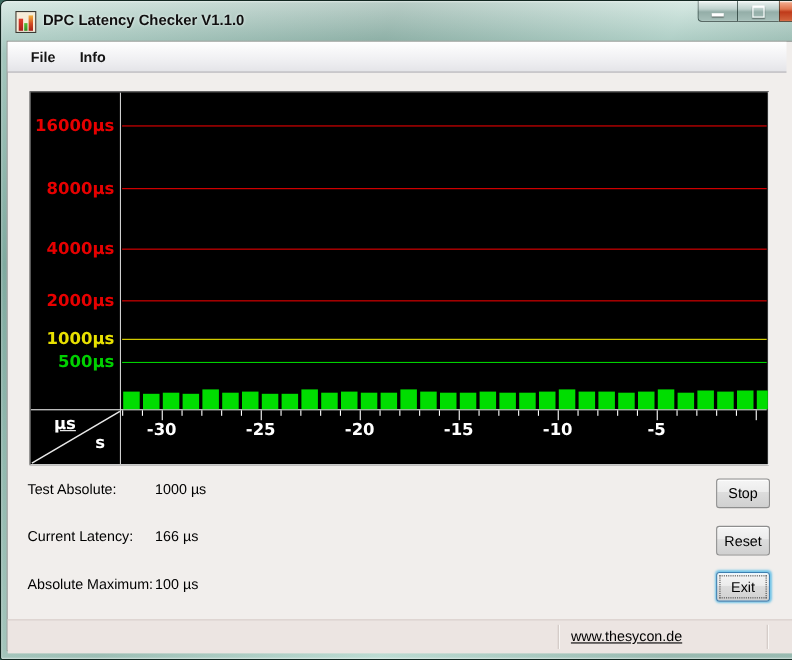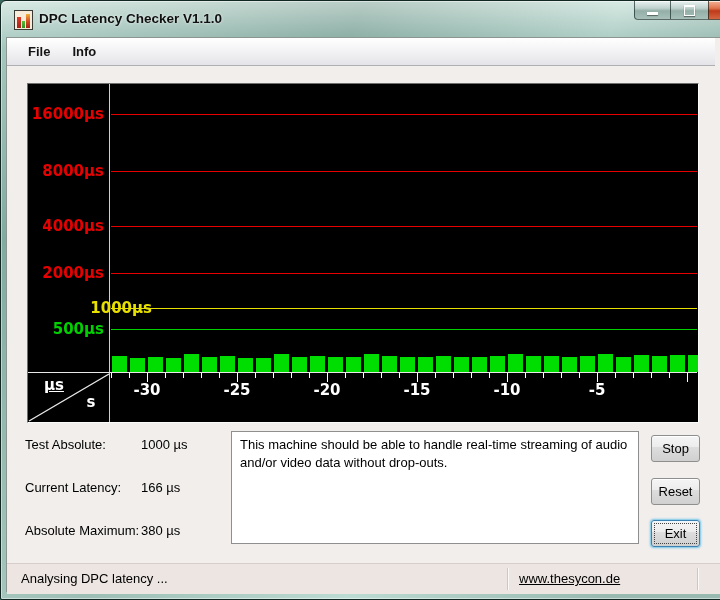--- a/index.html
+++ b/index.html
@@ -45,21 +45,21 @@
   .chart-plot{position:absolute;inset:0;overflow:hidden;font-family:"DejaVu Sans",sans-serif;}
   .v-divider{position:absolute;left:81px;top:0;height:338px;width:1px;background:#cfcfcf;}
   .baseline{position:absolute;left:0;right:1px;top:288px;height:1px;background:#e8e8e8;}
   .gridline{position:absolute;left:83px;right:1px;height:1px;}
   .ylabel{position:absolute;left:0;width:76px;text-align:right;font-size:15px;font-weight:bold;line-height:20px;}
   .bar{position:absolute;width:15px;}
   .tick{position:absolute;top:289px;width:1px;background:#ffffff;}
   .xlabel{position:absolute;top:297px;width:60px;text-align:center;color:#ffffff;font-size:15px;font-weight:bold;}
   .corner-svg{position:absolute;left:0;top:289px;}
   .unit{position:absolute;color:#ffffff;font-size:15px;font-weight:bold;}
-  .unit-us{left:16px;top:292px;width:30px;text-decoration:underline;}
+  .unit-us{left:16px;top:292px;width:30px;text-align:center;text-decoration:underline;}
   .unit-s{left:54px;top:309px;width:18px;text-align:center;}
   
   .stat-label{position:absolute;left:24px;font-size:13px;color:#000;}
   .stat-value{position:absolute;left:140px;font-size:13px;color:#000;}
   .message-box{position:absolute;left:230px;top:430px;width:408px;height:113px;background:#ffffff;
     border:1px solid #8f8f8f;box-sizing:border-box;padding:4px 8px;font-size:13px;line-height:1.35;color:#000;}
   .push-btn{position:absolute;left:650px;width:49px;height:27px;box-sizing:border-box;
     border:1px solid #8e8e8e;border-radius:3px;font-family:"Liberation Sans",sans-serif;
     font-size:13px;color:#000;cursor:default;
     background:linear-gradient(180deg,#f5f5f5,#ececec 45%,#dddddd 46%,#d0d0d0);
@@ -122,21 +122,21 @@
         <div class="unit unit-s">s</div>
       <div class="gridline" style="top: 30px; background: rgb(230, 0, 0);"></div>
           <div class="ylabel" style="top: 20px; color: rgb(230, 0, 0);">16000µs</div>
           <div class="gridline" style="top: 87px; background: rgb(230, 0, 0);"></div>
           <div class="ylabel" style="top: 77px; color: rgb(230, 0, 0);">8000µs</div>
           <div class="gridline" style="top: 142px; background: rgb(230, 0, 0);"></div>
           <div class="ylabel" style="top: 132px; color: rgb(230, 0, 0);">4000µs</div>
           <div class="gridline" style="top: 189px; background: rgb(230, 0, 0);"></div>
           <div class="ylabel" style="top: 179px; color: rgb(230, 0, 0);">2000µs</div>
           <div class="gridline" style="top: 224px; background: rgb(232, 224, 0);"></div>
-          <div class="ylabel" style="top: 214px; color: rgb(232, 224, 0); margin-left: 48px;">1000µs</div>
+          <div class="ylabel" style="top: 214px; color: rgb(232, 224, 0);">1000µs</div>
           <div class="gridline" style="top: 245px; background: rgb(0, 208, 0);"></div>
           <div class="ylabel" style="top: 235px; color: rgb(0, 208, 0);">500µs</div>
           <div class="bar" style="left: 84px; top: 272px; height: 16px; background: rgb(0, 221, 0);"></div>
           <div class="bar" style="left: 102px; top: 274px; height: 14px; background: rgb(0, 221, 0);"></div>
           <div class="bar" style="left: 120px; top: 273px; height: 15px; background: rgb(0, 221, 0);"></div>
           <div class="bar" style="left: 138px; top: 274px; height: 14px; background: rgb(0, 221, 0);"></div>
           <div class="bar" style="left: 156px; top: 270px; height: 18px; background: rgb(0, 221, 0);"></div>
           <div class="bar" style="left: 174px; top: 273px; height: 15px; background: rgb(0, 221, 0);"></div>
           <div class="bar" style="left: 192px; top: 272px; height: 16px; background: rgb(0, 221, 0);"></div>
           <div class="bar" style="left: 210px; top: 274px; height: 14px; background: rgb(0, 221, 0);"></div>
@@ -205,30 +205,28 @@
           <div class="tick" style="left: 641px; height: 5px;"></div>
           <div class="tick" style="left: 659px; height: 9px;"></div>
         </div>
     </div>
 
     <div class="stat-label" style="top:436px">Test Absolute:</div>
     <div class="stat-value" style="top:436px">1000 µs</div>
     <div class="stat-label" style="top:479px">Current Latency:</div>
     <div class="stat-value" style="top:479px">166 µs</div>
     <div class="stat-label" style="top:522px">Absolute Maximum:</div>
-    <div class="stat-value" style="top:522px">380 µs</div>
-
-    <div class="message-box">This machine should be able to handle real-time streaming of audio and/or video data without drop-outs.</div>
+    <div class="stat-value" style="top:522px">100 µs</div>
+
 
     <button class="push-btn" style="top:434px">Stop</button>
     <button class="push-btn" style="top:477px">Reset</button>
     <button class="push-btn focused" style="top:519px">Exit</button>
 
     <div class="statusbar">
-      <div class="status-text">Analysing DPC latency ...</div>
       <div class="status-sep" style="left:500px"></div>
       <a class="status-link">www.thesycon.de</a>
       <div class="status-sep" style="left:690px"></div>
       <div class="grip"></div>
     </div>
 
   </div>
 </div>
 
 </body></html>

